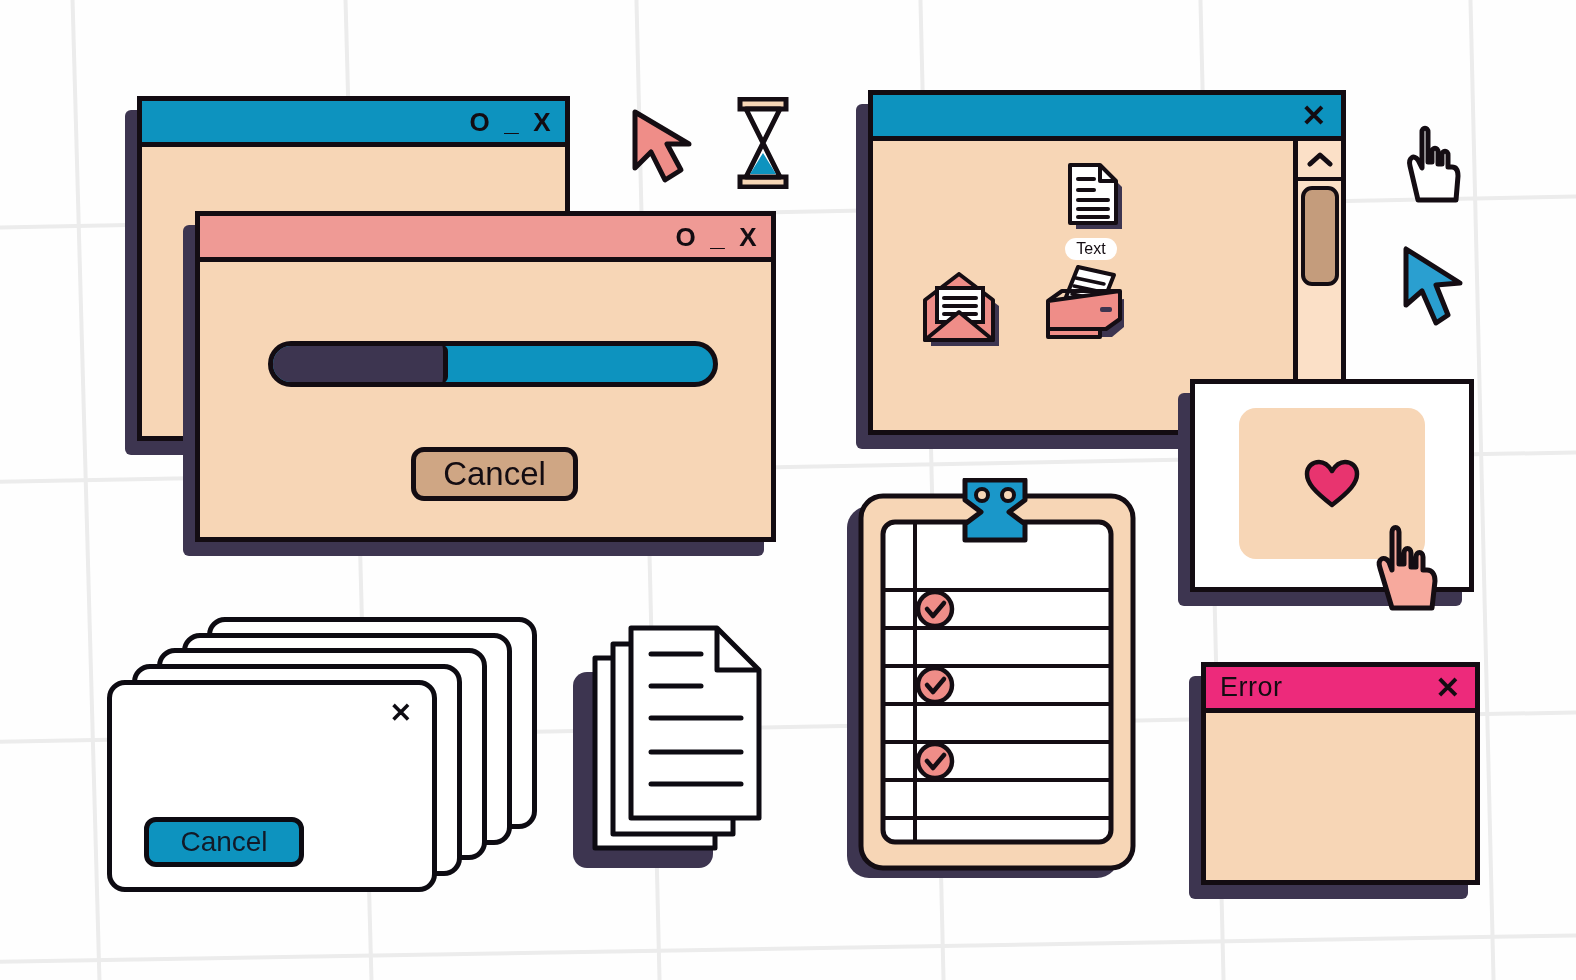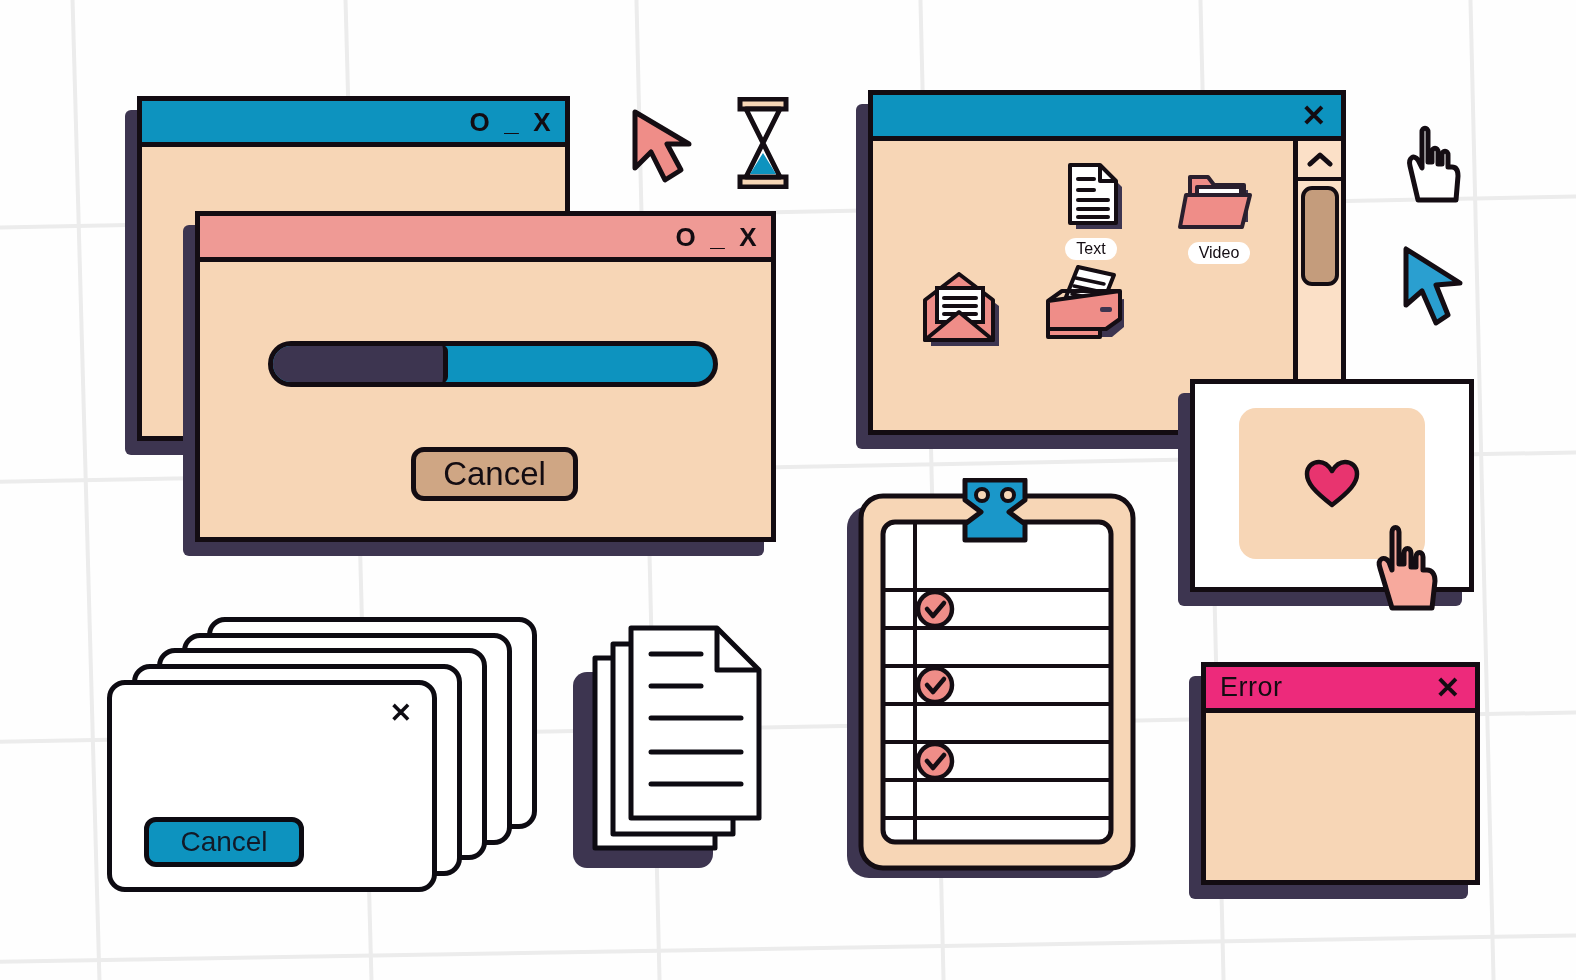--- a/index.html
+++ b/index.html
@@ -209,33 +209,20 @@
                     <path d="M22 43 L52 43"></path>
                     <path d="M22 52 L52 52"></path>
                     <path d="M22 60 L52 60"></path>
                   </g>
                 </g>
               </svg>
             </div>
             <span class="icon-label">Text</span>
           </div>
 
-          <div class="icon-cell" style="left:288px; top:18px;">
-            <div class="icon-art">
-              <svg width="82" height="72" viewBox="0 0 82 72">
-                <g stroke="#2a1f2e" stroke-width="4" stroke-linejoin="round">
-                  <path d="M12 52 L12 12 L30 12 L36 20 L66 20 L66 52 Z" fill="#3d3550" stroke="none" transform="translate(4,5)"></path>
-                  <path d="M12 52 L12 12 L30 12 L36 20 L66 20 L66 52 Z" fill="#ef8d88"></path>
-                  <rect x="19" y="22" width="44" height="28" fill="#fff"></rect>
-                  <path d="M8 30 L72 30 L64 62 L2 62 Z" fill="#ef8d88"></path>
-                </g>
-              </svg>
-            </div>
-            <span class="icon-label">Video</span>
-          </div>
 
           <div class="icon-cell" style="left:30px; top:129px;">
             <div class="icon-art">
               <svg width="92" height="76" viewBox="0 0 92 76">
                 <g>
                   <path d="M12 30 L46 4 L80 30 L80 70 L12 70 Z" fill="#3d3550" transform="translate(4,4)"></path>
                   <path d="M10 28 L44 2 L78 28 L78 68 L10 68 Z" fill="#ef8d88" stroke="#140d13" stroke-width="4" stroke-linejoin="round"></path>
                   <rect x="22" y="16" width="46" height="34" fill="#fff" stroke="#140d13" stroke-width="4"></rect>
                   <g stroke="#140d13" stroke-width="4" stroke-linecap="round">
                     <path d="M29 26 L61 26"></path>

